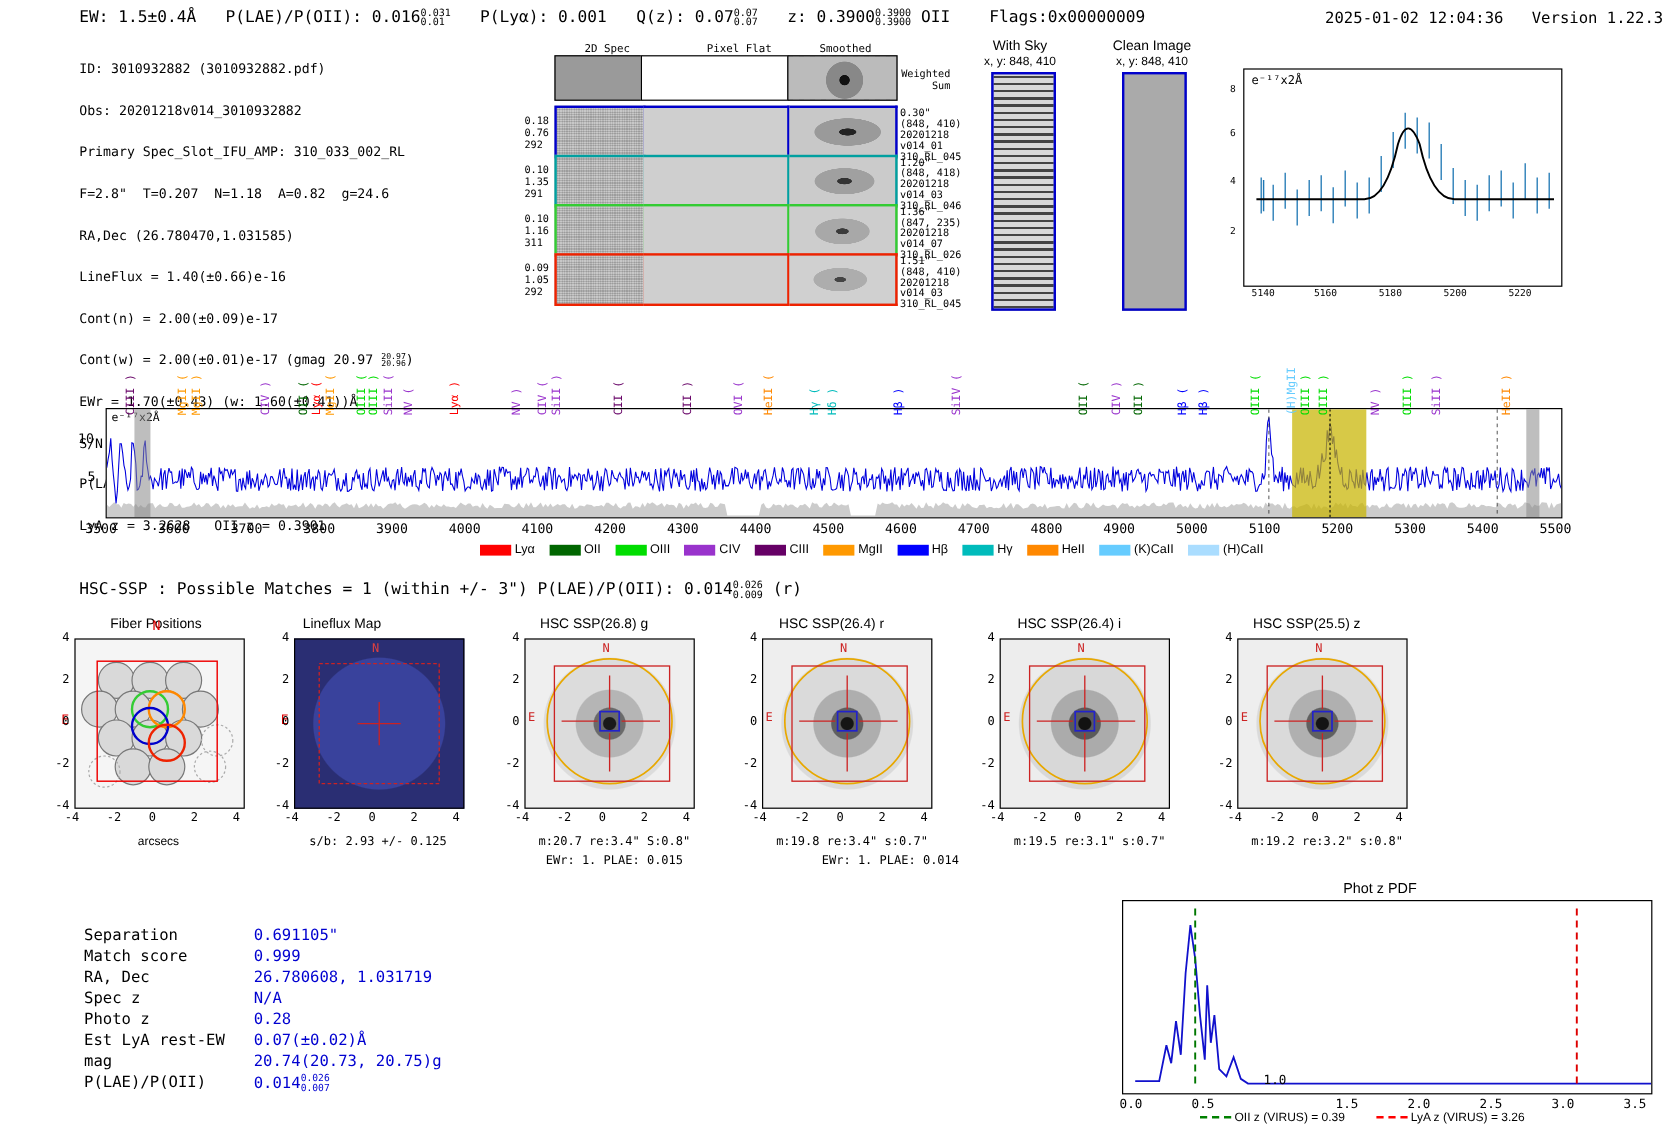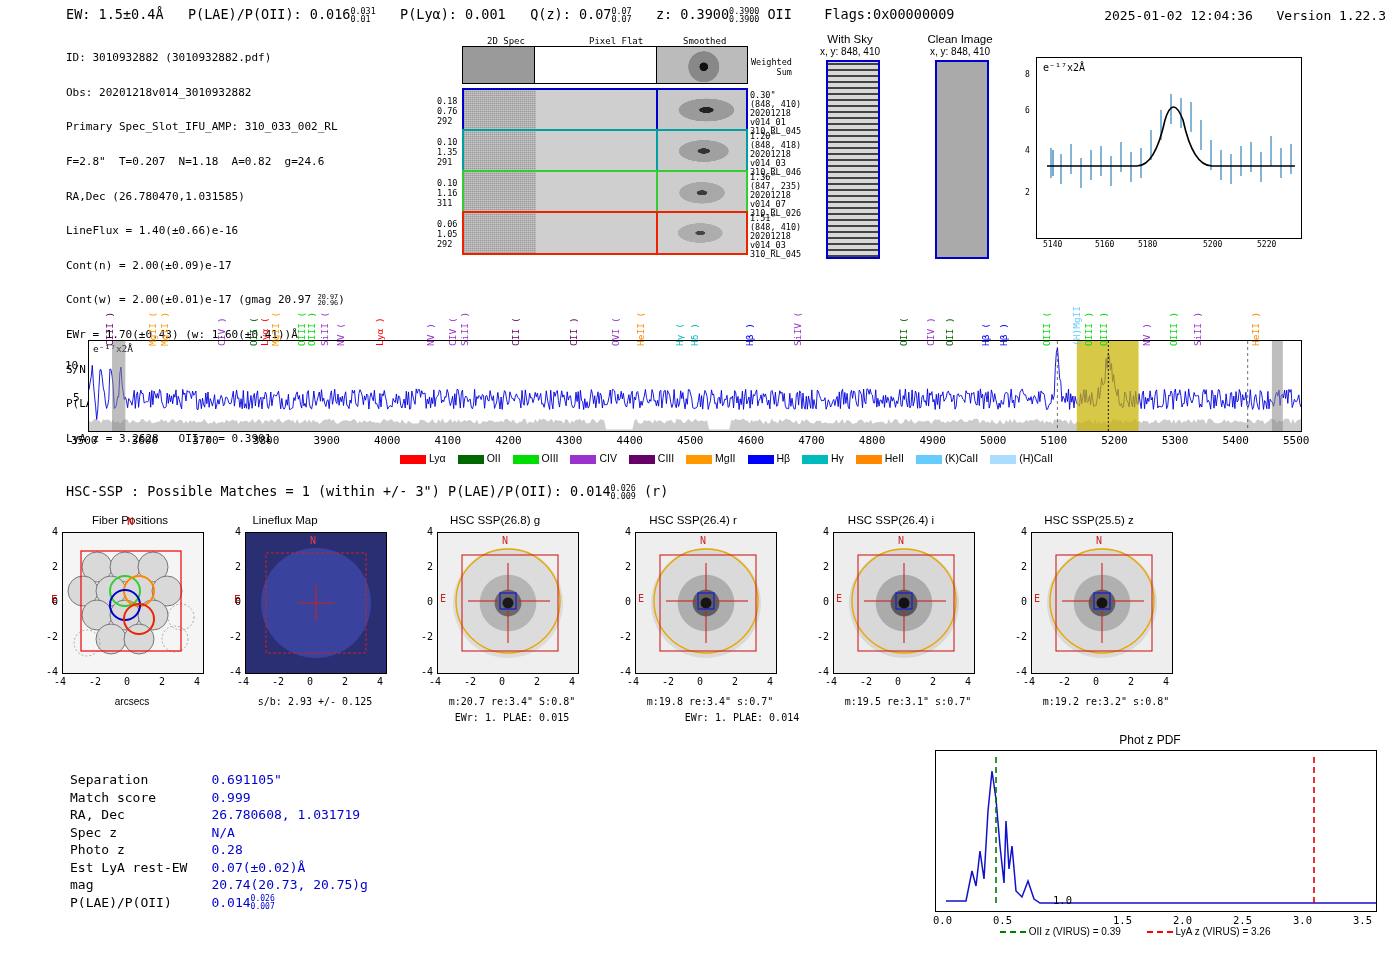--- a/index.html
+++ b/index.html
@@ -105,21 +105,21 @@
 <div class="lbl" style="left:437px;top:198px;">311</div>
 <div class="lbl" style="left:750px;top:172px;">1.36"</div>
 <div class="lbl" style="left:750px;top:181px;">(847, 235)</div>
 <div class="lbl" style="left:750px;top:190px;">20201218</div>
 <div class="lbl" style="left:750px;top:199px;">v014_07</div>
 <div class="lbl" style="left:750px;top:208px;">310_RL_026</div>
 
 <div class="imgbox noise" style="left:462px;top:211px;width:72px;height:40px;border:2px solid #ee2200;"></div>
 <div class="imgbox" style="left:536px;top:211px;width:120px;height:40px;border:2px solid #ee2200;border-left:none;background:#cfcfcf;"></div>
 <div class="imgbox noise" style="left:658px;top:211px;width:88px;height:40px;border:2px solid #ee2200;border-left:none;background-image:radial-gradient(ellipse at 48% 50%,#444 0 7%,#adadad 8% 34%,#d0d0d0 35% 100%);"></div>
-<div class="lbl" style="left:437px;top:219px;">0.06</div>
+<div class="lbl" style="left:437px;top:219px;">0.09</div>
 <div class="lbl" style="left:437px;top:229px;">1.05</div>
 <div class="lbl" style="left:437px;top:239px;">292</div>
 <div class="lbl" style="left:750px;top:213px;">1.51"</div>
 <div class="lbl" style="left:750px;top:222px;">(848, 410)</div>
 <div class="lbl" style="left:750px;top:231px;">20201218</div>
 <div class="lbl" style="left:750px;top:240px;">v014_03</div>
 <div class="lbl" style="left:750px;top:249px;">310_RL_045</div>
 
 <div class="cuttitle" style="left:800px;top:33px;width:100px;">With Sky</div>
 <div class="cuttitle" style="left:800px;top:46px;width:100px;font-size:10px;">x, y: 848, 410</div>
@@ -163,21 +163,21 @@
       <line x1="254" y1="86" x2="254" y2="116"></line>
     </g>
     <path d="M10,108 L100,108 Q118,108 128,62 Q136,36 146,62 Q156,108 175,108 L258,108" stroke="#000" stroke-width="1.6" fill="none"></path>
   </svg>
   <div class="tick" style="left:-12px;top:12px;">8</div>
   <div class="tick" style="left:-12px;top:48px;">6</div>
   <div class="tick" style="left:-12px;top:88px;">4</div>
   <div class="tick" style="left:-12px;top:130px;">2</div>
   <div class="tick" style="left:6px;top:182px;">5140</div>
   <div class="tick" style="left:58px;top:182px;">5160</div>
-  <div class="tick" style="left:101px;top:182px;">5180</div>
+  <div class="tick" style="left:112px;top:182px;">5180</div>
   <div class="tick" style="left:166px;top:182px;">5200</div>
   <div class="tick" style="left:220px;top:182px;">5220</div>
 </div>
 
 <div id="specpanel" class="abs">
   <div class="abs" style="left:4px;top:2px;font-size:9.5px;">e⁻¹⁷x2Å</div>
   <svg id="specsvg" width="1212" height="90" viewBox="0 0 1212 90" style="position:absolute;left:0;top:0;">
       <path d="M0,90 L0.0,79.4 L2.0,81.4 L4.0,79.6 L6.1,77.6 L8.1,79.3 L10.1,79.3 L12.1,82.1 L14.1,78.2 L16.2,79.2 L18.2,78.5 L20.2,79.0 L22.2,81.2 L24.2,78.7 L26.3,82.0 L28.3,79.9 L30.3,81.8 L32.3,81.9 L34.3,78.7 L36.4,78.3 L38.4,78.4 L40.4,82.5 L42.4,80.5 L44.4,79.0 L46.5,81.0 L48.5,81.5 L50.5,81.0 L52.5,78.0 L54.5,78.3 L56.6,80.8 L58.6,80.7 L60.6,78.5 L62.6,82.1 L64.6,82.2 L66.7,81.3 L68.7,81.0 L70.7,80.3 L72.7,77.7 L74.7,80.5 L76.8,78.9 L78.8,81.8 L80.8,80.7 L82.8,78.2 L84.8,78.5 L86.9,81.4 L88.9,80.1 L90.9,78.4 L92.9,79.2 L94.9,82.5 L97.0,79.8 L99.0,82.6 L101.0,79.3 L103.0,80.9 L105.0,79.2 L107.1,81.7 L109.1,81.0 L111.1,80.9 L113.1,80.8 L115.1,77.8 L117.2,80.7 L119.2,83.0 L121.2,81.7 L123.2,82.3 L125.2,79.4 L127.3,83.0 L129.3,81.5 L131.3,81.5 L133.3,80.8 L135.3,81.9 L137.4,78.6 L139.4,80.4 L141.4,80.1 L143.4,78.4 L145.4,79.7 L147.5,79.2 L149.5,83.0 L151.5,80.0 L153.5,80.6 L155.5,80.2 L157.6,79.4 L159.6,81.5 L161.6,80.4 L163.6,77.8 L165.6,82.0 L167.7,80.2 L169.7,78.1 L171.7,79.7 L173.7,83.0 L175.7,79.5 L177.8,79.5 L179.8,80.9 L181.8,78.6 L183.8,79.3 L185.8,81.5 L187.9,78.7 L189.9,77.6 L191.9,80.3 L193.9,82.0 L195.9,79.9 L198.0,79.3 L200.0,78.3 L202.0,79.9 L204.0,79.2 L206.0,82.6 L208.1,77.9 L210.1,82.6 L212.1,81.7 L214.1,80.6 L216.1,78.6 L218.2,81.4 L220.2,78.3 L222.2,81.8 L224.2,78.6 L226.2,80.8 L228.3,80.7 L230.3,83.0 L232.3,81.3 L234.3,79.2 L236.3,78.5 L238.4,78.7 L240.4,77.6 L242.4,79.8 L244.4,78.3 L246.4,81.4 L248.5,83.0 L250.5,81.7 L252.5,80.2 L254.5,79.5 L256.5,79.3 L258.6,79.4 L260.6,80.4 L262.6,79.4 L264.6,78.0 L266.6,79.3 L268.7,82.4 L270.7,79.9 L272.7,81.9 L274.7,79.3 L276.7,80.6 L278.8,81.3 L280.8,79.3 L282.8,81.1 L284.8,81.0 L286.8,81.7 L288.9,81.2 L290.9,82.4 L292.9,80.1 L294.9,77.7 L296.9,79.2 L299.0,80.2 L301.0,78.5 L303.0,78.6 L305.0,81.3 L307.0,80.4 L309.1,80.4 L311.1,82.3 L313.1,78.2 L315.1,81.2 L317.1,83.0 L319.2,79.7 L321.2,80.9 L323.2,82.5 L325.2,82.4 L327.2,82.4 L329.3,82.4 L331.3,78.8 L333.3,79.1 L335.3,79.2 L337.3,81.1 L339.4,81.9 L341.4,80.5 L343.4,78.0 L345.4,81.3 L347.4,82.5 L349.5,78.2 L351.5,81.1 L353.5,77.6 L355.5,81.8 L357.5,81.7 L359.6,79.9 L361.6,77.7 L363.6,81.7 L365.6,79.0 L367.6,81.4 L369.7,78.5 L371.7,81.5 L373.7,80.2 L375.7,79.0 L377.7,80.2 L379.8,79.2 L381.8,79.3 L383.8,81.6 L385.8,82.3 L387.8,78.8 L389.9,82.9 L391.9,82.4 L393.9,80.3 L395.9,80.5 L397.9,81.1 L400.0,79.2 L402.0,79.6 L404.0,79.9 L406.0,81.2 L408.0,80.7 L410.1,80.7 L412.1,79.8 L414.1,81.3 L416.1,77.9 L418.1,77.9 L420.2,79.7 L422.2,80.9 L424.2,78.2 L426.2,81.6 L428.2,82.8 L430.3,80.8 L432.3,80.9 L434.3,77.9 L436.3,77.7 L438.3,82.9 L440.4,80.8 L442.4,81.0 L444.4,82.1 L446.4,78.1 L448.4,81.4 L450.5,77.8 L452.5,79.1 L454.5,77.6 L456.5,78.7 L458.5,80.5 L460.6,79.4 L462.6,78.1 L464.6,81.4 L466.6,78.7 L468.6,79.8 L470.7,79.6 L472.7,80.0 L474.7,82.6 L476.7,78.0 L478.7,78.9 L480.8,82.9 L482.8,79.4 L484.8,81.5 L486.8,78.5 L488.8,79.0 L490.9,77.8 L492.9,80.2 L494.9,78.2 L496.9,82.0 L498.9,82.4 L501.0,81.8 L503.0,78.0 L505.0,78.7 L507.0,81.6 L509.0,81.3 L511.1,78.3 L513.1,78.8 L515.1,79.2 L517.1,88.6 L519.1,88.6 L521.2,88.6 L523.2,88.6 L525.2,88.6 L527.2,88.6 L529.2,88.6 L531.3,88.6 L533.3,88.6 L535.3,88.6 L537.3,88.6 L539.3,88.6 L541.4,88.6 L543.4,88.6 L545.4,79.6 L547.4,78.1 L549.4,82.0 L551.5,82.8 L553.5,81.7 L555.5,78.8 L557.5,80.3 L559.5,79.6 L561.6,79.9 L563.6,82.4 L565.6,78.6 L567.6,80.7 L569.6,79.5 L571.7,79.6 L573.7,81.3 L575.7,82.4 L577.7,79.8 L579.7,80.0 L581.8,78.8 L583.8,80.7 L585.8,82.8 L587.8,77.6 L589.8,78.7 L591.9,78.6 L593.9,81.8 L595.9,82.0 L597.9,79.4 L599.9,77.9 L602.0,80.8 L604.0,80.5 L606.0,77.7 L608.0,79.3 L610.0,80.4 L612.1,79.3 L614.1,80.1 L616.1,80.3 L618.1,79.2 L620.1,88.6 L622.2,88.6 L624.2,88.6 L626.2,88.6 L628.2,88.6 L630.2,88.6 L632.3,88.6 L634.3,88.6 L636.3,88.6 L638.3,88.6 L640.3,88.6 L642.4,78.6 L644.4,79.8 L646.4,77.7 L648.4,78.7 L650.4,79.1 L652.5,78.5 L654.5,77.6 L656.5,79.5 L658.5,79.4 L660.5,82.3 L662.6,78.7 L664.6,81.1 L666.6,79.4 L668.6,80.3 L670.6,78.1 L672.7,80.5 L674.7,82.9 L676.7,79.4 L678.7,82.4 L680.7,82.2 L682.8,77.6 L684.8,80.8 L686.8,80.6 L688.8,82.8 L690.8,78.0 L692.9,80.6 L694.9,79.6 L696.9,77.6 L698.9,78.7 L700.9,78.8 L703.0,81.0 L705.0,81.9 L707.0,79.1 L709.0,82.8 L711.0,82.9 L713.1,78.4 L715.1,80.8 L717.1,78.3 L719.1,79.5 L721.1,81.6 L723.2,82.2 L725.2,82.6 L727.2,79.8 L729.2,79.9 L731.2,79.4 L733.3,82.6 L735.3,81.5 L737.3,81.6 L739.3,82.6 L741.3,82.1 L743.4,82.5 L745.4,81.5 L747.4,78.4 L749.4,82.5 L751.4,80.4 L753.5,78.0 L755.5,82.8 L757.5,79.2 L759.5,79.3 L761.5,80.8 L763.6,83.0 L765.6,82.3 L767.6,82.0 L769.6,79.2 L771.6,78.5 L773.7,79.5 L775.7,81.9 L777.7,80.4 L779.7,81.8 L781.7,78.8 L783.8,83.0 L785.8,81.6 L787.8,81.3 L789.8,81.0 L791.8,80.7 L793.9,80.7 L795.9,82.6 L797.9,82.8 L799.9,78.1 L801.9,82.6 L804.0,80.2 L806.0,77.9 L808.0,78.6 L810.0,82.0 L812.0,82.7 L814.1,81.8 L816.1,78.0 L818.1,78.7 L820.1,81.1 L822.1,77.8 L824.2,81.4 L826.2,82.6 L828.2,81.1 L830.2,79.5 L832.2,80.4 L834.3,80.6 L836.3,80.5 L838.3,79.5 L840.3,80.1 L842.3,82.9 L844.4,80.0 L846.4,78.2 L848.4,78.9 L850.4,78.3 L852.4,81.1 L854.5,80.4 L856.5,82.3 L858.5,80.1 L860.5,81.3 L862.5,80.5 L864.6,78.6 L866.6,80.4 L868.6,80.8 L870.6,78.5 L872.6,77.7 L874.7,80.4 L876.7,80.9 L878.7,80.7 L880.7,78.5 L882.7,80.0 L884.8,78.0 L886.8,77.7 L888.8,77.7 L890.8,82.4 L892.8,79.8 L894.9,79.1 L896.9,81.5 L898.9,80.5 L900.9,82.3 L902.9,78.4 L905.0,81.6 L907.0,82.7 L909.0,82.3 L911.0,78.5 L913.0,82.1 L915.1,83.0 L917.1,78.9 L919.1,81.4 L921.1,78.1 L923.1,81.9 L925.2,77.8 L927.2,81.0 L929.2,81.8 L931.2,80.7 L933.2,81.9 L935.3,80.9 L937.3,79.1 L939.3,80.4 L941.3,79.0 L943.3,79.4 L945.4,79.2 L947.4,77.9 L949.4,78.9 L951.4,81.3 L953.4,79.0 L955.5,82.5 L957.5,79.8 L959.5,81.6 L961.5,80.6 L963.5,82.9 L965.6,77.8 L967.6,80.2 L969.6,78.6 L971.6,78.6 L973.6,80.5 L975.7,79.0 L977.7,79.9 L979.7,82.9 L981.7,77.9 L983.7,82.2 L985.8,83.0 L987.8,81.0 L989.8,80.9 L991.8,82.5 L993.8,81.0 L995.9,80.5 L997.9,79.9 L999.9,78.7 L1001.9,80.1 L1003.9,83.0 L1006.0,78.4 L1008.0,83.0 L1010.0,79.8 L1012.0,82.9 L1014.0,81.1 L1016.1,81.2 L1018.1,82.7 L1020.1,82.3 L1022.1,81.3 L1024.1,77.7 L1026.2,79.8 L1028.2,78.2 L1030.2,80.8 L1032.2,78.2 L1034.2,82.7 L1036.3,78.8 L1038.3,80.6 L1040.3,80.6 L1042.3,81.4 L1044.3,78.7 L1046.4,78.0 L1048.4,81.3 L1050.4,79.8 L1052.4,82.1 L1054.4,79.6 L1056.5,80.3 L1058.5,80.0 L1060.5,82.9 L1062.5,81.3 L1064.5,81.3 L1066.6,78.4 L1068.6,81.8 L1070.6,82.1 L1072.6,79.9 L1074.6,78.6 L1076.7,78.5 L1078.7,79.6 L1080.7,78.4 L1082.7,82.3 L1084.7,78.6 L1086.8,82.5 L1088.8,79.4 L1090.8,78.7 L1092.8,82.3 L1094.8,79.9 L1096.9,80.8 L1098.9,78.2 L1100.9,79.7 L1102.9,81.9 L1104.9,78.3 L1107.0,81.5 L1109.0,78.1 L1111.0,79.4 L1113.0,78.3 L1115.0,79.0 L1117.1,83.0 L1119.1,78.1 L1121.1,77.6 L1123.1,78.8 L1125.1,81.4 L1127.2,82.2 L1129.2,82.2 L1131.2,82.0 L1133.2,81.1 L1135.2,78.1 L1137.3,81.1 L1139.3,79.2 L1141.3,81.8 L1143.3,81.5 L1145.3,79.6 L1147.4,79.8 L1149.4,80.8 L1151.4,80.6 L1153.4,80.8 L1155.4,81.6 L1157.5,81.7 L1159.5,77.9 L1161.5,79.1 L1163.5,81.3 L1165.5,82.4 L1167.6,79.3 L1169.6,78.5 L1171.6,80.3 L1173.6,79.1 L1175.6,83.0 L1177.7,81.4 L1179.7,80.3 L1181.7,77.6 L1183.7,78.1 L1185.7,78.6 L1187.8,82.1 L1189.8,79.4 L1191.8,80.5 L1193.8,80.4 L1195.8,77.6 L1197.9,77.7 L1199.9,78.0 L1201.9,83.0 L1203.9,77.8 L1205.9,82.4 L1208.0,79.4 L1210.0,78.7 L1212.0,78.2 L1212,90 Z" fill="#cccccc" stroke="none"></path>
       <path d="M0.0,48.7 L1.1,41.6 L2.2,35.8 L3.3,24.3 L4.4,42.2 L5.5,54.9 L6.6,65.4 L7.7,78.5 L8.8,68.3 L9.9,47.4 L11.0,28.8 L12.1,28.8 L13.2,36.4 L14.3,46.8 L15.4,51.4 L16.5,61.9 L17.6,67.4 L18.7,64.3 L19.8,58.2 L20.9,28.0 L22.0,28.5 L23.1,35.1 L24.2,45.7 L25.3,67.4 L26.4,66.7 L27.5,63.7 L28.6,55.8 L29.7,56.0 L30.9,31.9 L32.0,26.1 L33.1,43.6 L34.2,50.7 L35.3,58.5 L36.4,56.0 L37.5,59.8 L38.6,66.7 L39.7,57.6 L40.8,59.4 L41.9,61.0 L43.0,64.2 L44.1,57.5 L45.2,49.3 L46.3,67.4 L47.4,54.2 L48.5,50.9 L49.6,66.3 L50.7,55.2 L51.8,49.1 L52.9,52.6 L54.0,52.3 L55.1,61.9 L56.2,61.4 L57.3,60.5 L58.4,61.1 L59.5,59.7 L60.6,51.1 L61.7,66.2 L62.8,49.4 L63.9,63.7 L65.0,50.1 L66.1,53.1 L67.2,57.2 L68.3,52.5 L69.4,57.3 L70.5,48.5 L71.6,50.2 L72.7,60.8 L73.8,63.6 L74.9,66.8 L76.0,66.9 L77.1,65.7 L78.2,52.1 L79.3,62.4 L80.4,53.6 L81.5,60.9 L82.6,54.8 L83.7,62.8 L84.8,53.3 L85.9,56.2 L87.0,48.9 L88.1,64.0 L89.2,55.3 L90.3,58.6 L91.5,63.9 L92.6,68.0 L93.7,48.4 L94.8,53.6 L95.9,52.0 L97.0,60.0 L98.1,49.6 L99.2,51.1 L100.3,50.3 L101.4,53.4 L102.5,57.6 L103.6,50.1 L104.7,54.3 L105.8,52.7 L106.9,50.0 L108.0,68.3 L109.1,68.5 L110.2,58.7 L111.3,58.3 L112.4,67.7 L113.5,57.2 L114.6,63.8 L115.7,66.2 L116.8,52.0 L117.9,62.8 L119.0,51.0 L120.1,66.3 L121.2,57.6 L122.3,60.4 L123.4,65.1 L124.5,60.3 L125.6,53.7 L126.7,68.0 L127.8,63.9 L128.9,58.5 L130.0,63.2 L131.1,58.1 L132.2,54.4 L133.3,57.2 L134.4,64.9 L135.5,63.3 L136.6,56.3 L137.7,56.2 L138.8,58.4 L139.9,62.0 L141.0,62.9 L142.1,62.4 L143.2,56.3 L144.3,50.2 L145.4,65.1 L146.5,56.1 L147.6,49.1 L148.7,57.4 L149.8,56.8 L150.9,66.4 L152.1,57.7 L153.2,67.8 L154.3,49.5 L155.4,66.9 L156.5,62.8 L157.6,67.3 L158.7,50.3 L159.8,68.3 L160.9,61.9 L162.0,54.4 L163.1,67.3 L164.2,56.4 L165.3,52.4 L166.4,65.0 L167.5,54.2 L168.6,49.9 L169.7,66.2 L170.8,58.8 L171.9,56.2 L173.0,68.0 L174.1,56.3 L175.2,58.0 L176.3,51.1 L177.4,53.4 L178.5,65.7 L179.6,67.5 L180.7,61.4 L181.8,51.0 L182.9,64.8 L184.0,56.8 L185.1,53.5 L186.2,54.6 L187.3,55.0 L188.4,53.1 L189.5,50.2 L190.6,57.8 L191.7,67.9 L192.8,57.4 L193.9,66.0 L195.0,68.2 L196.1,66.4 L197.2,58.7 L198.3,64.2 L199.4,53.3 L200.5,68.5 L201.6,68.3 L202.7,67.2 L203.8,66.8 L204.9,56.6 L206.0,59.6 L207.1,53.2 L208.2,50.9 L209.3,58.2 L210.4,54.4 L211.5,63.4 L212.7,67.1 L213.8,53.3 L214.9,65.0 L216.0,62.3 L217.1,66.2 L218.2,52.0 L219.3,49.6 L220.4,62.9 L221.5,67.0 L222.6,68.0 L223.7,62.4 L224.8,50.0 L225.9,58.7 L227.0,64.4 L228.1,59.7 L229.2,55.3 L230.3,51.0 L231.4,60.2 L232.5,48.7 L233.6,60.3 L234.7,57.2 L235.8,62.8 L236.9,65.5 L238.0,59.5 L239.1,58.8 L240.2,67.6 L241.3,54.6 L242.4,49.9 L243.5,63.3 L244.6,56.9 L245.7,48.2 L246.8,60.4 L247.9,62.5 L249.0,53.0 L250.1,64.3 L251.2,56.3 L252.3,60.7 L253.4,55.0 L254.5,64.5 L255.6,54.7 L256.7,50.8 L257.8,64.3 L258.9,64.9 L260.0,67.6 L261.1,59.0 L262.2,62.2 L263.3,49.1 L264.4,52.1 L265.5,49.4 L266.6,61.8 L267.7,64.5 L268.8,65.5 L269.9,52.5 L271.0,48.7 L272.1,51.1 L273.3,55.1 L274.4,63.8 L275.5,54.9 L276.6,59.2 L277.7,53.0 L278.8,54.3 L279.9,68.1 L281.0,56.2 L282.1,51.8 L283.2,56.5 L284.3,59.8 L285.4,49.3 L286.5,62.6 L287.6,62.3 L288.7,65.1 L289.8,67.7 L290.9,52.4 L292.0,66.0 L293.1,52.8 L294.2,54.8 L295.3,49.5 L296.4,55.8 L297.5,60.2 L298.6,68.1 L299.7,66.2 L300.8,64.8 L301.9,64.9 L303.0,66.1 L304.1,57.5 L305.2,60.0 L306.3,61.5 L307.4,53.0 L308.5,62.7 L309.6,54.8 L310.7,56.2 L311.8,64.7 L312.9,67.0 L314.0,62.8 L315.1,58.0 L316.2,67.0 L317.3,50.2 L318.4,63.8 L319.5,50.9 L320.6,68.2 L321.7,67.6 L322.8,50.0 L323.9,55.0 L325.0,59.8 L326.1,63.3 L327.2,47.9 L328.3,52.3 L329.4,48.4 L330.5,48.6 L331.6,56.3 L332.7,49.7 L333.9,53.1 L335.0,52.3 L336.1,52.2 L337.2,67.4 L338.3,58.1 L339.4,62.9 L340.5,55.9 L341.6,66.8 L342.7,56.7 L343.8,62.7 L344.9,48.9 L346.0,65.5 L347.1,56.8 L348.2,55.7 L349.3,53.8 L350.4,49.1 L351.5,50.0 L352.6,61.8 L353.7,59.0 L354.8,60.7 L355.9,55.7 L357.0,56.4 L358.1,48.5 L359.2,51.9 L360.3,60.0 L361.4,64.6 L362.5,60.4 L363.6,55.3 L364.7,67.6 L365.8,52.7 L366.9,64.2 L368.0,48.4 L369.1,48.7 L370.2,55.5 L371.3,67.1 L372.4,51.7 L373.5,49.0 L374.6,66.5 L375.7,57.4 L376.8,55.1 L377.9,56.4 L379.0,60.8 L380.1,59.0 L381.2,58.1 L382.3,66.2 L383.4,67.8 L384.5,64.2 L385.6,48.3 L386.7,64.6 L387.8,55.5 L388.9,57.6 L390.0,54.5 L391.1,55.7 L392.2,58.6 L393.3,53.5 L394.5,54.8 L395.6,67.3 L396.7,55.1 L397.8,54.5 L398.9,59.3 L400.0,60.0 L401.1,49.6 L402.2,55.4 L403.3,59.5 L404.4,54.7 L405.5,67.4 L406.6,64.3 L407.7,60.9 L408.8,51.4 L409.9,58.8 L411.0,68.0 L412.1,56.0 L413.2,68.4 L414.3,57.0 L415.4,49.6 L416.5,51.0 L417.6,58.4 L418.7,63.6 L419.8,61.9 L420.9,50.8 L422.0,54.6 L423.1,57.5 L424.2,57.7 L425.3,60.1 L426.4,55.1 L427.5,52.9 L428.6,56.3 L429.7,57.0 L430.8,58.9 L431.9,66.9 L433.0,49.4 L434.1,61.3 L435.2,64.2 L436.3,48.9 L437.4,56.7 L438.5,64.3 L439.6,60.8 L440.7,52.2 L441.8,57.0 L442.9,56.7 L444.0,61.7 L445.1,57.8 L446.2,51.4 L447.3,55.8 L448.4,52.2 L449.5,59.4 L450.6,56.3 L451.7,52.4 L452.8,63.2 L453.9,62.5 L455.1,66.3 L456.2,60.9 L457.3,49.8 L458.4,58.0 L459.5,63.8 L460.6,68.5 L461.7,49.2 L462.8,61.6 L463.9,67.9 L465.0,50.9 L466.1,55.3 L467.2,51.5 L468.3,49.6 L469.4,59.5 L470.5,66.1 L471.6,57.2 L472.7,49.8 L473.8,56.3 L474.9,53.9 L476.0,59.9 L477.1,64.8 L478.2,50.8 L479.3,59.1 L480.4,55.5 L481.5,54.7 L482.6,63.4 L483.7,66.3 L484.8,66.6 L485.9,63.5 L487.0,51.2 L488.1,60.6 L489.2,50.6 L490.3,67.8 L491.4,49.3 L492.5,59.5 L493.6,60.3 L494.7,68.5 L495.8,57.7 L496.9,66.8 L498.0,60.8 L499.1,67.1 L500.2,65.6 L501.3,56.3 L502.4,48.6 L503.5,53.3 L504.6,62.6 L505.7,54.7 L506.8,66.8 L507.9,57.2 L509.0,50.8 L510.1,62.6 L511.2,52.2 L512.3,54.4 L513.4,67.0 L514.5,58.7 L515.7,63.9 L516.8,63.7 L517.9,63.9 L519.0,61.1 L520.1,55.7 L521.2,49.0 L522.3,62.6 L523.4,48.4 L524.5,48.9 L525.6,49.9 L526.7,59.5 L527.8,62.5 L528.9,53.1 L530.0,59.3 L531.1,57.4 L532.2,50.3 L533.3,57.9 L534.4,52.3 L535.5,60.9 L536.6,64.9 L537.7,66.0 L538.8,59.4 L539.9,53.6 L541.0,62.4 L542.1,53.5 L543.2,50.2 L544.3,67.5 L545.4,56.0 L546.5,58.9 L547.6,51.7 L548.7,50.5 L549.8,57.1 L550.9,66.8 L552.0,60.1 L553.1,64.4 L554.2,59.3 L555.3,55.0 L556.4,48.5 L557.5,56.5 L558.6,60.9 L559.7,62.2 L560.8,58.5 L561.9,60.3 L563.0,48.6 L564.1,52.1 L565.2,60.1 L566.3,59.5 L567.4,64.9 L568.5,59.3 L569.6,65.2 L570.7,50.6 L571.8,49.3 L572.9,66.9 L574.0,56.9 L575.1,49.9 L576.3,49.5 L577.4,62.6 L578.5,49.6 L579.6,51.7 L580.7,54.5 L581.8,61.7 L582.9,66.5 L584.0,62.8 L585.1,48.5 L586.2,63.7 L587.3,66.8 L588.4,57.6 L589.5,65.6 L590.6,61.9 L591.7,49.8 L592.8,57.7 L593.9,51.5 L595.0,61.2 L596.1,67.9 L597.2,57.7 L598.3,63.3 L599.4,48.6 L600.5,48.8 L601.6,53.0 L602.7,57.3 L603.8,66.7 L604.9,67.4 L606.0,67.2 L607.1,66.9 L608.2,66.0 L609.3,59.8 L610.4,52.6 L611.5,65.9 L612.6,54.6 L613.7,68.1 L614.8,55.8 L615.9,49.5 L617.0,51.8 L618.1,55.6 L619.2,68.4 L620.3,63.5 L621.4,59.9 L622.5,48.9 L623.6,54.1 L624.7,52.9 L625.8,62.5 L626.9,61.8 L628.0,67.6 L629.1,57.3 L630.2,56.1 L631.3,62.5 L632.4,49.4 L633.5,64.8 L634.6,63.1 L635.7,58.2 L636.9,58.8 L638.0,54.3 L639.1,66.3 L640.2,65.6 L641.3,56.7 L642.4,57.5 L643.5,55.0 L644.6,66.9 L645.7,49.6 L646.8,51.9 L647.9,62.0 L649.0,55.4 L650.1,68.5 L651.2,57.8 L652.3,63.6 L653.4,50.2 L654.5,68.4 L655.6,55.5 L656.7,48.4 L657.8,63.0 L658.9,59.6 L660.0,55.9 L661.1,67.2 L662.2,49.3 L663.3,63.3 L664.4,53.6 L665.5,54.9 L666.6,51.5 L667.7,48.9 L668.8,64.8 L669.9,59.8 L671.0,57.9 L672.1,53.8 L673.2,62.2 L674.3,52.6 L675.4,55.6 L676.5,52.9 L677.6,58.4 L678.7,64.1 L679.8,59.1 L680.9,67.8 L682.0,50.5 L683.1,49.4 L684.2,54.6 L685.3,63.3 L686.4,51.2 L687.5,65.2 L688.6,64.6 L689.7,57.1 L690.8,49.7 L691.9,52.5 L693.0,51.2 L694.1,60.4 L695.2,52.4 L696.3,64.7 L697.5,67.6 L698.6,67.3 L699.7,67.8 L700.8,52.3 L701.9,65.3 L703.0,57.2 L704.1,64.9 L705.2,68.1 L706.3,67.8 L707.4,53.4 L708.5,51.3 L709.6,64.1 L710.7,49.9 L711.8,52.3 L712.9,67.7 L714.0,52.1 L715.1,65.5 L716.2,68.2 L717.3,55.3 L718.4,68.2 L719.5,55.0 L720.6,61.2 L721.7,67.3 L722.8,48.9 L723.9,67.8 L725.0,58.6 L726.1,64.7 L727.2,67.9 L728.3,49.1 L729.4,50.5 L730.5,54.5 L731.6,57.5 L732.7,60.0 L733.8,59.4 L734.9,59.5 L736.0,56.7 L737.1,68.2 L738.2,64.9 L739.3,58.8 L740.4,61.2 L741.5,66.0 L742.6,64.2 L743.7,60.5 L744.8,58.5 L745.9,64.6 L747.0,58.5 L748.1,55.4 L749.2,65.6 L750.3,50.9 L751.4,67.6 L752.5,51.1 L753.6,48.2 L754.7,63.4 L755.8,51.4 L756.9,62.4 L758.1,52.4 L759.2,65.7 L760.3,67.9 L761.4,52.7 L762.5,49.3 L763.6,57.3 L764.7,49.9 L765.8,51.2 L766.9,59.5 L768.0,64.5 L769.1,65.3 L770.2,49.1 L771.3,50.9 L772.4,53.5 L773.5,66.8 L774.6,48.1 L775.7,60.7 L776.8,62.9 L777.9,47.9 L779.0,48.4 L780.1,53.3 L781.2,48.3 L782.3,53.0 L783.4,54.0 L784.5,61.8 L785.6,62.1 L786.7,48.8 L787.8,66.1 L788.9,57.3 L790.0,65.2 L791.1,59.0 L792.2,59.2 L793.3,62.5 L794.4,54.6 L795.5,66.3 L796.6,54.2 L797.7,61.7 L798.8,56.3 L799.9,59.9 L801.0,66.6 L802.1,55.4 L803.2,60.2 L804.3,56.6 L805.4,60.4 L806.5,66.3 L807.6,59.9 L808.7,62.6 L809.8,55.5 L810.9,48.6 L812.0,64.7 L813.1,65.4 L814.2,54.6 L815.3,58.5 L816.4,48.0 L817.5,61.2 L818.7,66.0 L819.8,51.2 L820.9,66.9 L822.0,64.6 L823.1,48.9 L824.2,64.9 L825.3,60.0 L826.4,50.0 L827.5,53.3 L828.6,67.3 L829.7,51.4 L830.8,67.1 L831.9,66.2 L833.0,55.8 L834.1,54.1 L835.2,60.7 L836.3,59.6 L837.4,64.5 L838.5,47.8 L839.6,65.1 L840.7,51.9 L841.8,54.2 L842.9,50.6 L844.0,61.0 L845.1,58.4 L846.2,68.5 L847.3,53.4 L848.4,63.6 L849.5,52.3 L850.6,67.8 L851.7,54.0 L852.8,54.8 L853.9,50.8 L855.0,60.3 L856.1,58.5 L857.2,56.5 L858.3,51.3 L859.4,50.1 L860.5,53.8 L861.6,53.0 L862.7,60.8 L863.8,58.5 L864.9,54.0 L866.0,68.2 L867.1,65.8 L868.2,54.1 L869.3,52.7 L870.4,55.6 L871.5,54.5 L872.6,54.7 L873.7,58.0 L874.8,59.0 L875.9,61.4 L877.0,49.7 L878.1,52.4 L879.3,52.5 L880.4,52.4 L881.5,62.3 L882.6,52.1 L883.7,53.1 L884.8,51.4 L885.9,59.5 L887.0,63.5 L888.1,64.0 L889.2,49.8 L890.3,64.5 L891.4,47.9 L892.5,56.8 L893.6,53.1 L894.7,68.0 L895.8,55.1 L896.9,51.5 L898.0,60.9 L899.1,50.6 L900.2,67.1 L901.3,62.4 L902.4,48.9 L903.5,53.4 L904.6,61.1 L905.7,52.7 L906.8,58.5 L907.9,63.1 L909.0,68.2 L910.1,62.0 L911.2,66.6 L912.3,59.3 L913.4,63.0 L914.5,63.2 L915.6,53.6 L916.7,51.6 L917.8,51.7 L918.9,52.4 L920.0,66.3 L921.1,58.0 L922.2,48.1 L923.3,61.7 L924.4,59.0 L925.5,67.1 L926.6,54.4 L927.7,55.1 L928.8,56.0 L929.9,61.3 L931.0,51.4 L932.1,49.7 L933.2,47.9 L934.3,51.7 L935.4,54.0 L936.5,53.8 L937.6,57.4 L938.7,60.0 L939.9,56.8 L941.0,59.3 L942.1,55.6 L943.2,63.0 L944.3,57.0 L945.4,54.6 L946.5,56.7 L947.6,60.1 L948.7,62.5 L949.8,50.6 L950.9,60.7 L952.0,49.9 L953.1,52.0 L954.2,52.0 L955.3,53.7 L956.4,61.5 L957.5,68.4 L958.6,68.2 L959.7,64.8 L960.8,62.7 L961.9,62.5 L963.0,53.4 L964.1,58.5 L965.2,54.6 L966.3,26.4 L967.4,11.2 L968.5,6.9 L969.6,21.8 L970.7,37.7 L971.8,40.6 L972.9,60.6 L974.0,55.3 L975.1,57.4 L976.2,61.7 L977.3,51.9 L978.4,60.6 L979.5,48.1 L980.6,68.4 L981.7,52.7 L982.8,61.2 L983.9,55.0 L985.0,66.9 L986.1,55.4 L987.2,60.4 L988.3,63.2 L989.4,63.9 L990.5,64.9 L991.6,52.7 L992.7,62.7 L993.8,56.9 L994.9,48.7 L996.0,61.5 L997.1,48.8 L998.2,61.3 L999.3,60.4 L1000.5,54.6 L1001.6,63.8 L1002.7,51.5 L1003.8,59.3 L1004.9,65.8 L1006.0,64.4 L1007.1,64.4 L1008.2,57.9 L1009.3,46.4 L1010.4,57.8 L1011.5,49.7 L1012.6,36.8 L1013.7,43.7 L1014.8,43.3 L1015.9,40.7 L1017.0,17.5 L1018.1,27.4 L1019.2,12.2 L1020.3,15.1 L1021.4,29.0 L1022.5,22.6 L1023.6,40.6 L1024.7,33.6 L1025.8,44.6 L1026.9,50.1 L1028.0,54.6 L1029.1,48.2 L1030.2,62.8 L1031.3,64.7 L1032.4,62.4 L1033.5,66.8 L1034.6,65.4 L1035.7,51.0 L1036.8,52.9 L1037.9,59.8 L1039.0,60.9 L1040.1,66.0 L1041.2,50.1 L1042.3,60.7 L1043.4,65.7 L1044.5,54.6 L1045.6,66.2 L1046.7,50.4 L1047.8,62.0 L1048.9,63.4 L1050.0,52.7 L1051.1,61.1 L1052.2,67.6 L1053.3,53.0 L1054.4,50.0 L1055.5,67.7 L1056.6,56.4 L1057.7,63.1 L1058.8,57.1 L1059.9,60.5 L1061.1,49.8 L1062.2,59.0 L1063.3,56.3 L1064.4,68.3 L1065.5,59.1 L1066.6,50.5 L1067.7,48.9 L1068.8,67.0 L1069.9,65.0 L1071.0,65.6 L1072.1,65.8 L1073.2,65.6 L1074.3,62.8 L1075.4,48.4 L1076.5,54.1 L1077.6,67.7 L1078.7,64.9 L1079.8,54.1 L1080.9,55.2 L1082.0,50.0 L1083.1,52.6 L1084.2,68.3 L1085.3,51.5 L1086.4,48.0 L1087.5,59.8 L1088.6,52.7 L1089.7,53.7 L1090.8,48.8 L1091.9,54.8 L1093.0,66.0 L1094.1,62.5 L1095.2,62.6 L1096.3,50.4 L1097.4,59.4 L1098.5,65.1 L1099.6,47.9 L1100.7,55.5 L1101.8,58.9 L1102.9,62.0 L1104.0,58.9 L1105.1,51.5 L1106.2,54.9 L1107.3,55.0 L1108.4,54.6 L1109.5,54.7 L1110.6,66.3 L1111.7,63.1 L1112.8,66.0 L1113.9,51.3 L1115.0,48.5 L1116.1,53.1 L1117.2,48.7 L1118.3,61.3 L1119.4,59.3 L1120.5,61.7 L1121.7,68.1 L1122.8,49.1 L1123.9,52.3 L1125.0,67.2 L1126.1,54.1 L1127.2,64.9 L1128.3,56.0 L1129.4,48.5 L1130.5,49.3 L1131.6,58.5 L1132.7,65.8 L1133.8,59.2 L1134.9,62.7 L1136.0,67.3 L1137.1,52.9 L1138.2,64.4 L1139.3,63.6 L1140.4,65.4 L1141.5,52.2 L1142.6,51.5 L1143.7,66.2 L1144.8,55.0 L1145.9,67.6 L1147.0,50.6 L1148.1,61.0 L1149.2,59.3 L1150.3,48.5 L1151.4,52.0 L1152.5,65.6 L1153.6,53.6 L1154.7,58.9 L1155.8,58.6 L1156.9,51.2 L1158.0,64.7 L1159.1,66.3 L1160.2,62.9 L1161.3,48.7 L1162.4,61.6 L1163.5,68.4 L1164.6,65.8 L1165.7,55.9 L1166.8,53.5 L1167.9,61.4 L1169.0,66.3 L1170.1,68.5 L1171.2,49.6 L1172.3,51.1 L1173.4,57.6 L1174.5,68.4 L1175.6,59.6 L1176.7,61.2 L1177.8,67.7 L1178.9,50.4 L1180.0,67.9 L1181.1,58.2 L1182.3,60.3 L1183.4,61.0 L1184.5,65.3 L1185.6,60.4 L1186.7,53.4 L1187.8,51.3 L1188.9,55.1 L1190.0,49.2 L1191.1,64.4 L1192.2,54.8 L1193.3,53.3 L1194.4,57.0 L1195.5,49.0 L1196.6,57.5 L1197.7,49.2 L1198.8,62.4 L1199.9,48.4 L1201.0,51.3 L1202.1,48.6 L1203.2,66.5 L1204.3,63.3 L1205.4,58.3 L1206.5,60.6 L1207.6,60.6 L1208.7,58.1 L1209.8,53.9 L1210.9,62.8 L1212.0,66.0 " fill="none" stroke="#0000dd" stroke-width="0.9"></path>
       <rect x="987.78" y="0" width="61.812000000000126" height="90" fill="#c8b400" opacity="0.72"></rect>

